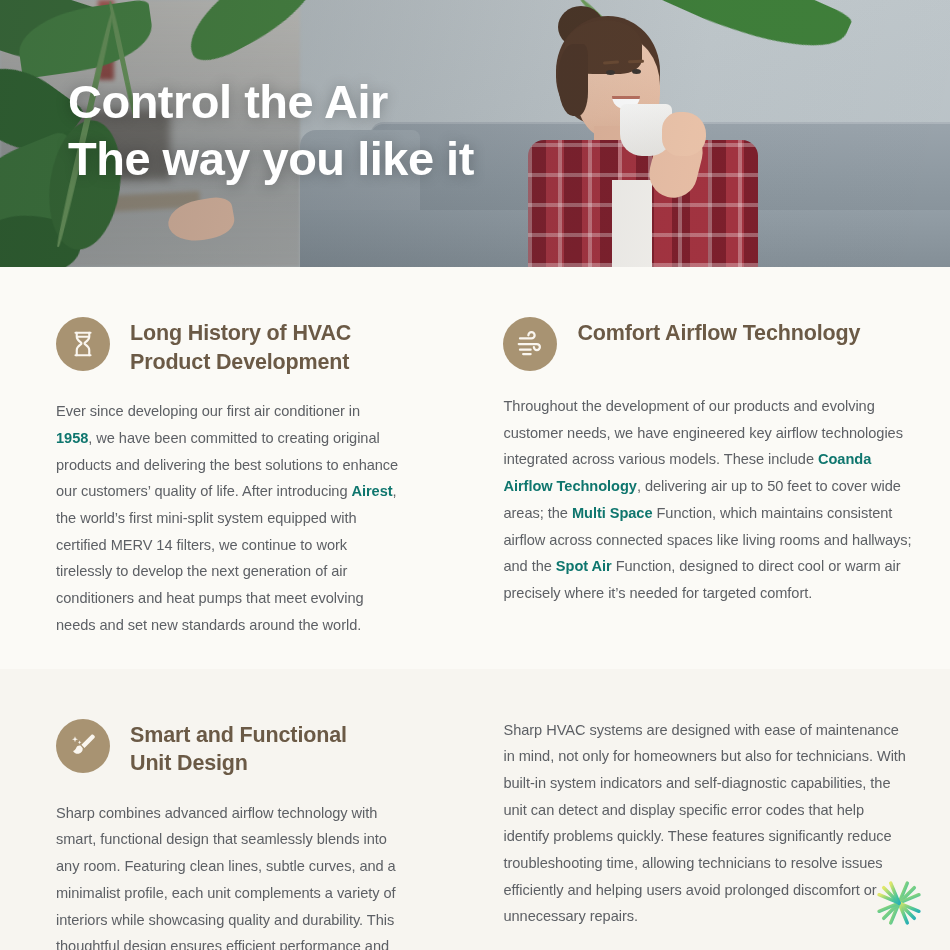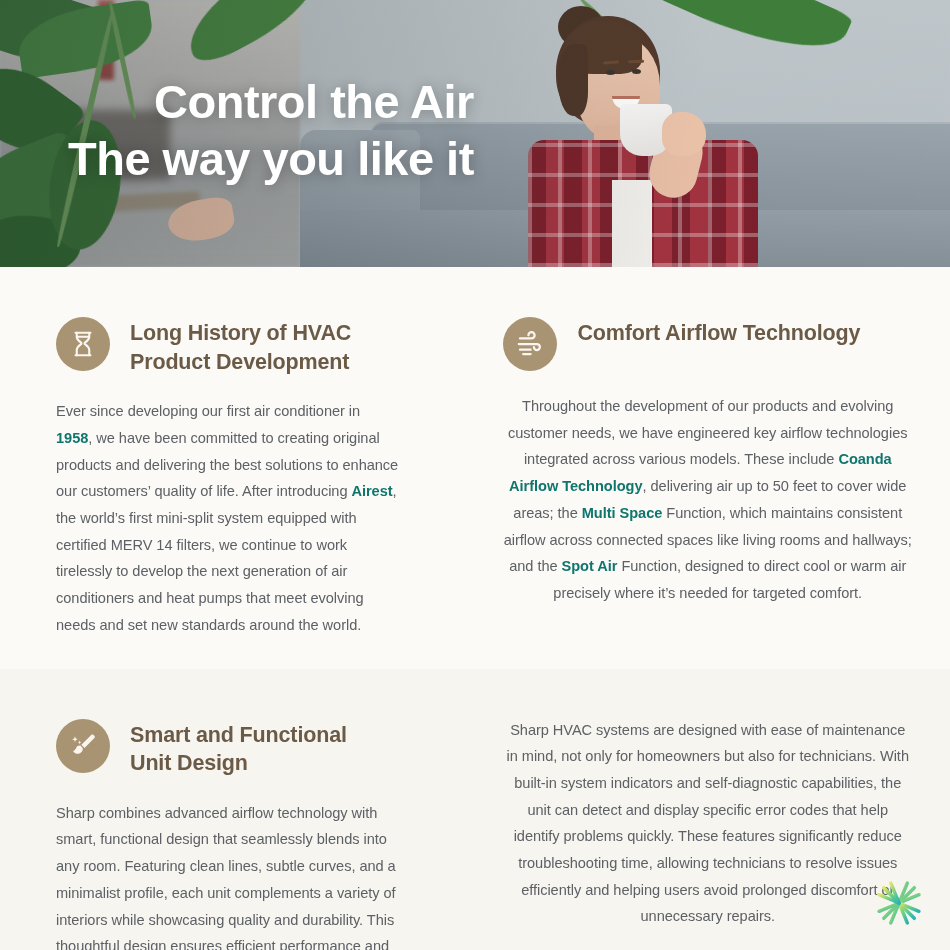--- a/index.html
+++ b/index.html
@@ -219,42 +219,41 @@
     position: absolute;
     left: 68px;
     top: 74px;
     color: #ffffff;
     font-size: 47px;
     font-weight: 700;
     line-height: 1.21;
     letter-spacing: -0.5px;
     text-shadow: 0 1px 14px rgba(0,0,0,.28);
     white-space: pre-line;
-    text-align: right;
   }
 
   
   .features {
     position: relative;
     width: 950px;
   }
 
   .row {
     display: flex;
     width: 950px;
     gap: 45px;
   }
   .row-top { background: #fbfaf6; }
   .row-bottom { background: #f7f5f0; }
 
   .cell {
     width: 475px;
     padding: 48px 56px 30px 56px;
   }
-  .cell.right { padding-left: 4px; padding-right: 38px; text-align: center; }
+  .cell.right { padding-left: 4px; padding-right: 38px; }
 
   .feature-head {
     display: flex;
     align-items: flex-start;
     gap: 20px;
     margin-bottom: 22px;
   }
 
   .icon-circle {
     flex: 0 0 auto;

